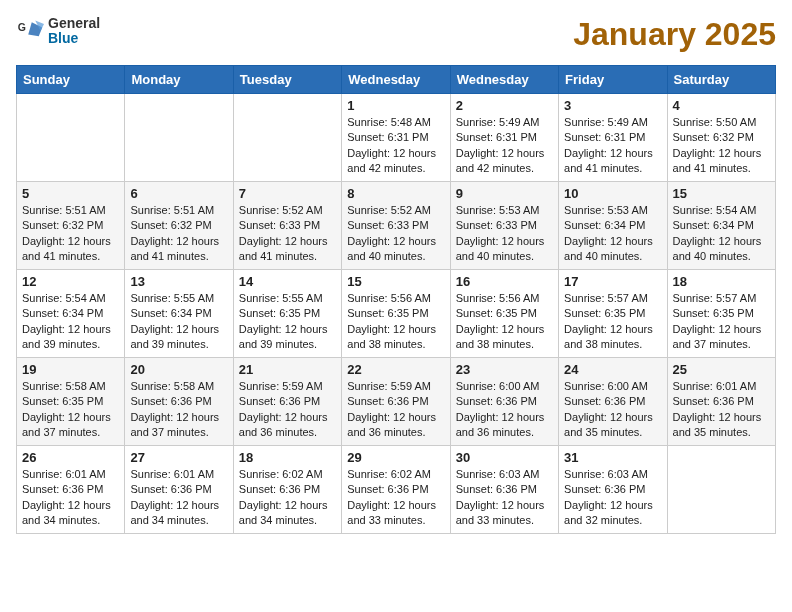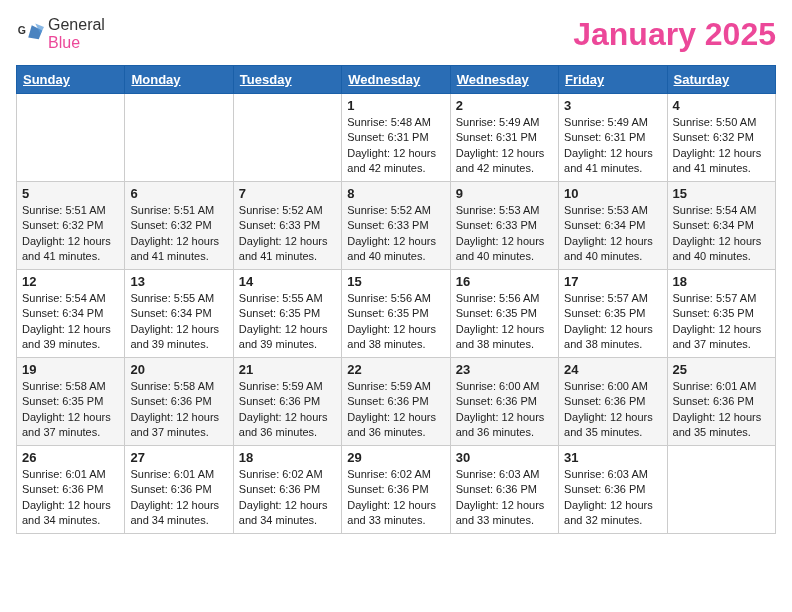--- a/index.html
+++ b/index.html
@@ -15,56 +15,55 @@
       align-items: flex-start;
       justify-content: space-between;
       margin-bottom: 12px;
     }
     .logo {
       display: flex;
       align-items: center;
       gap: 4px;
     }
     .logo-text {
-      font-size: 16px;
-      font-weight: normal;
+      font-size: 14px;
+      font-weight: bold;
       line-height: 1.1;
     }
     .logo-general { color: #333; }
-    .logo-blue { color: #ec4899; }
+    .logo-blue { color: #0369a1; }
     .logo-icon {
       width: 28px;
       height: 28px;
     }
     .title-block {
       text-align: right;
     }
     .calendar-title {
       font-size: 32px;
       font-weight: bold;
-      color: #ec4899;
+      color: #a16207;
     }
     .calendar-subtitle {
       font-size: 15px;
       color: #444;
     }
     table {
       width: 100%;
       border-collapse: collapse;
       table-layout: fixed;
     }
     thead tr th {
       background-color: #2a6db5;
       color: #fff;
       font-size: 13px;
       font-weight: bold;
       padding: 6px 6px;
       text-align: left;
       border: 1px solid #1a5fa8;
-      text-decoration: underline;
     }
     tbody tr td {
       border: 1px solid #ccc;
       vertical-align: top;
       padding: 4px 5px;
       font-size: 10.5px;
       color: #222;
       height: 88px;
       background: #fff;
     }

